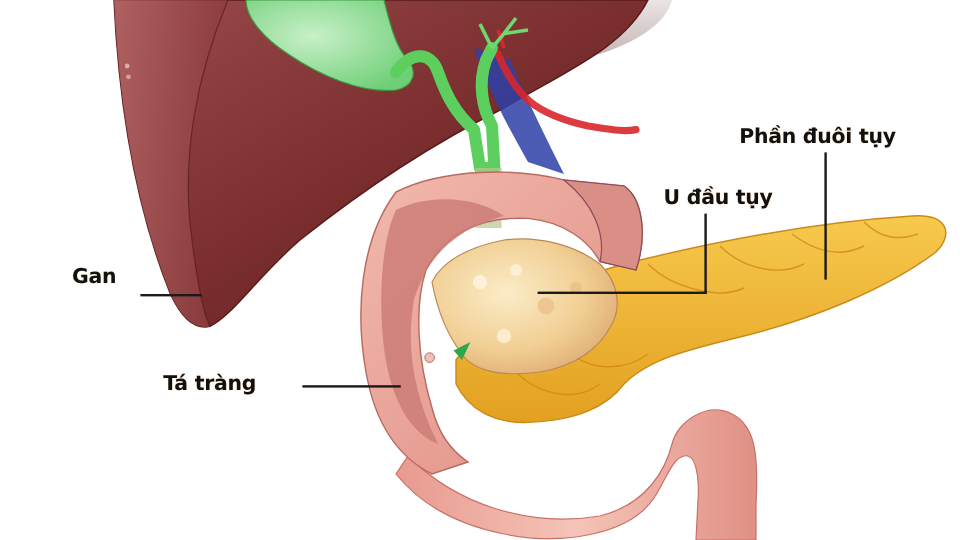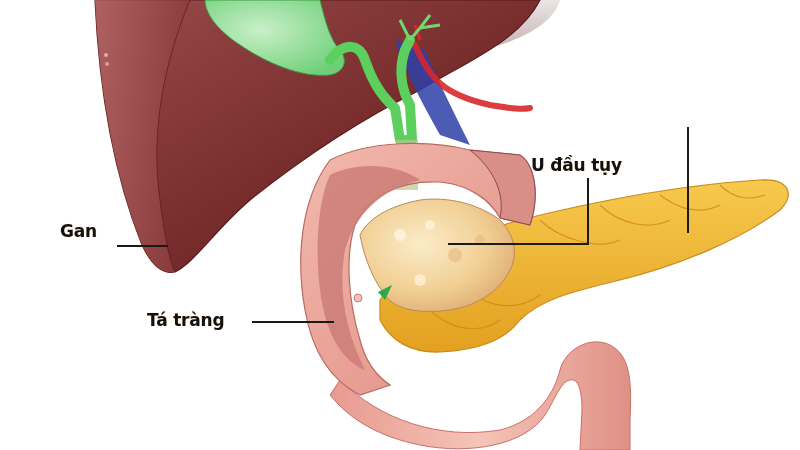--- a/index.html
+++ b/index.html
@@ -104,22 +104,23 @@
       <path d="M360 235 C370 215 395 205 420 200 C450 196 480 205 500 220 C515 235 518 255 510 270 C500 290 480 305 450 310 C420 314 395 310 385 295 C375 282 365 262 360 235 Z" fill="url(#tumorGrad)" stroke="#b88a5a" stroke-width="1"></path>
       <circle cx="400" cy="235" r="6" fill="#fff5e0" opacity="0.8"></circle>
       <circle cx="430" cy="225" r="5" fill="#fff5e0" opacity="0.7"></circle>
       <circle cx="455" cy="255" r="7" fill="#e8b880" opacity="0.6"></circle>
       <circle cx="480" cy="240" r="5" fill="#e8b880" opacity="0.6"></circle>
       <circle cx="420" cy="280" r="6" fill="#fff5e0" opacity="0.7"></circle>
       <path d="M378 292 L392 285 L385 300 Z" fill="#2ea84a"></path>
     </g>
   </svg>
 
-  <div class="label" style="left:531px; top:155px;">U đầu tụy</div>
+  <div class="label" style="left:616px; top:104px;">Phần đuôi tụy</div>
+  <div class="label" style="left:553px; top:155px;">U đầu tụy</div>
   <div class="label" style="left:60px; top:221px;">Gan</div>
-  <div class="label" style="left:147px; top:310px;">Tá tràng</div>
+  <div class="label" style="left:136px; top:310px;">Tá tràng</div>
 
   <div class="leader" style="left:687px; top:127px; width:2px; height:106px;"></div>
   <div class="leader" style="left:587px; top:178px; width:2px; height:66px;"></div>
   <div class="leader" style="left:448px; top:243px; width:141px; height:2px;"></div>
   <div class="leader" style="left:117px; top:245px; width:51px; height:2px;"></div>
   <div class="leader" style="left:252px; top:321px; width:82px; height:2px;"></div>
 </div>
 
 </body></html>

